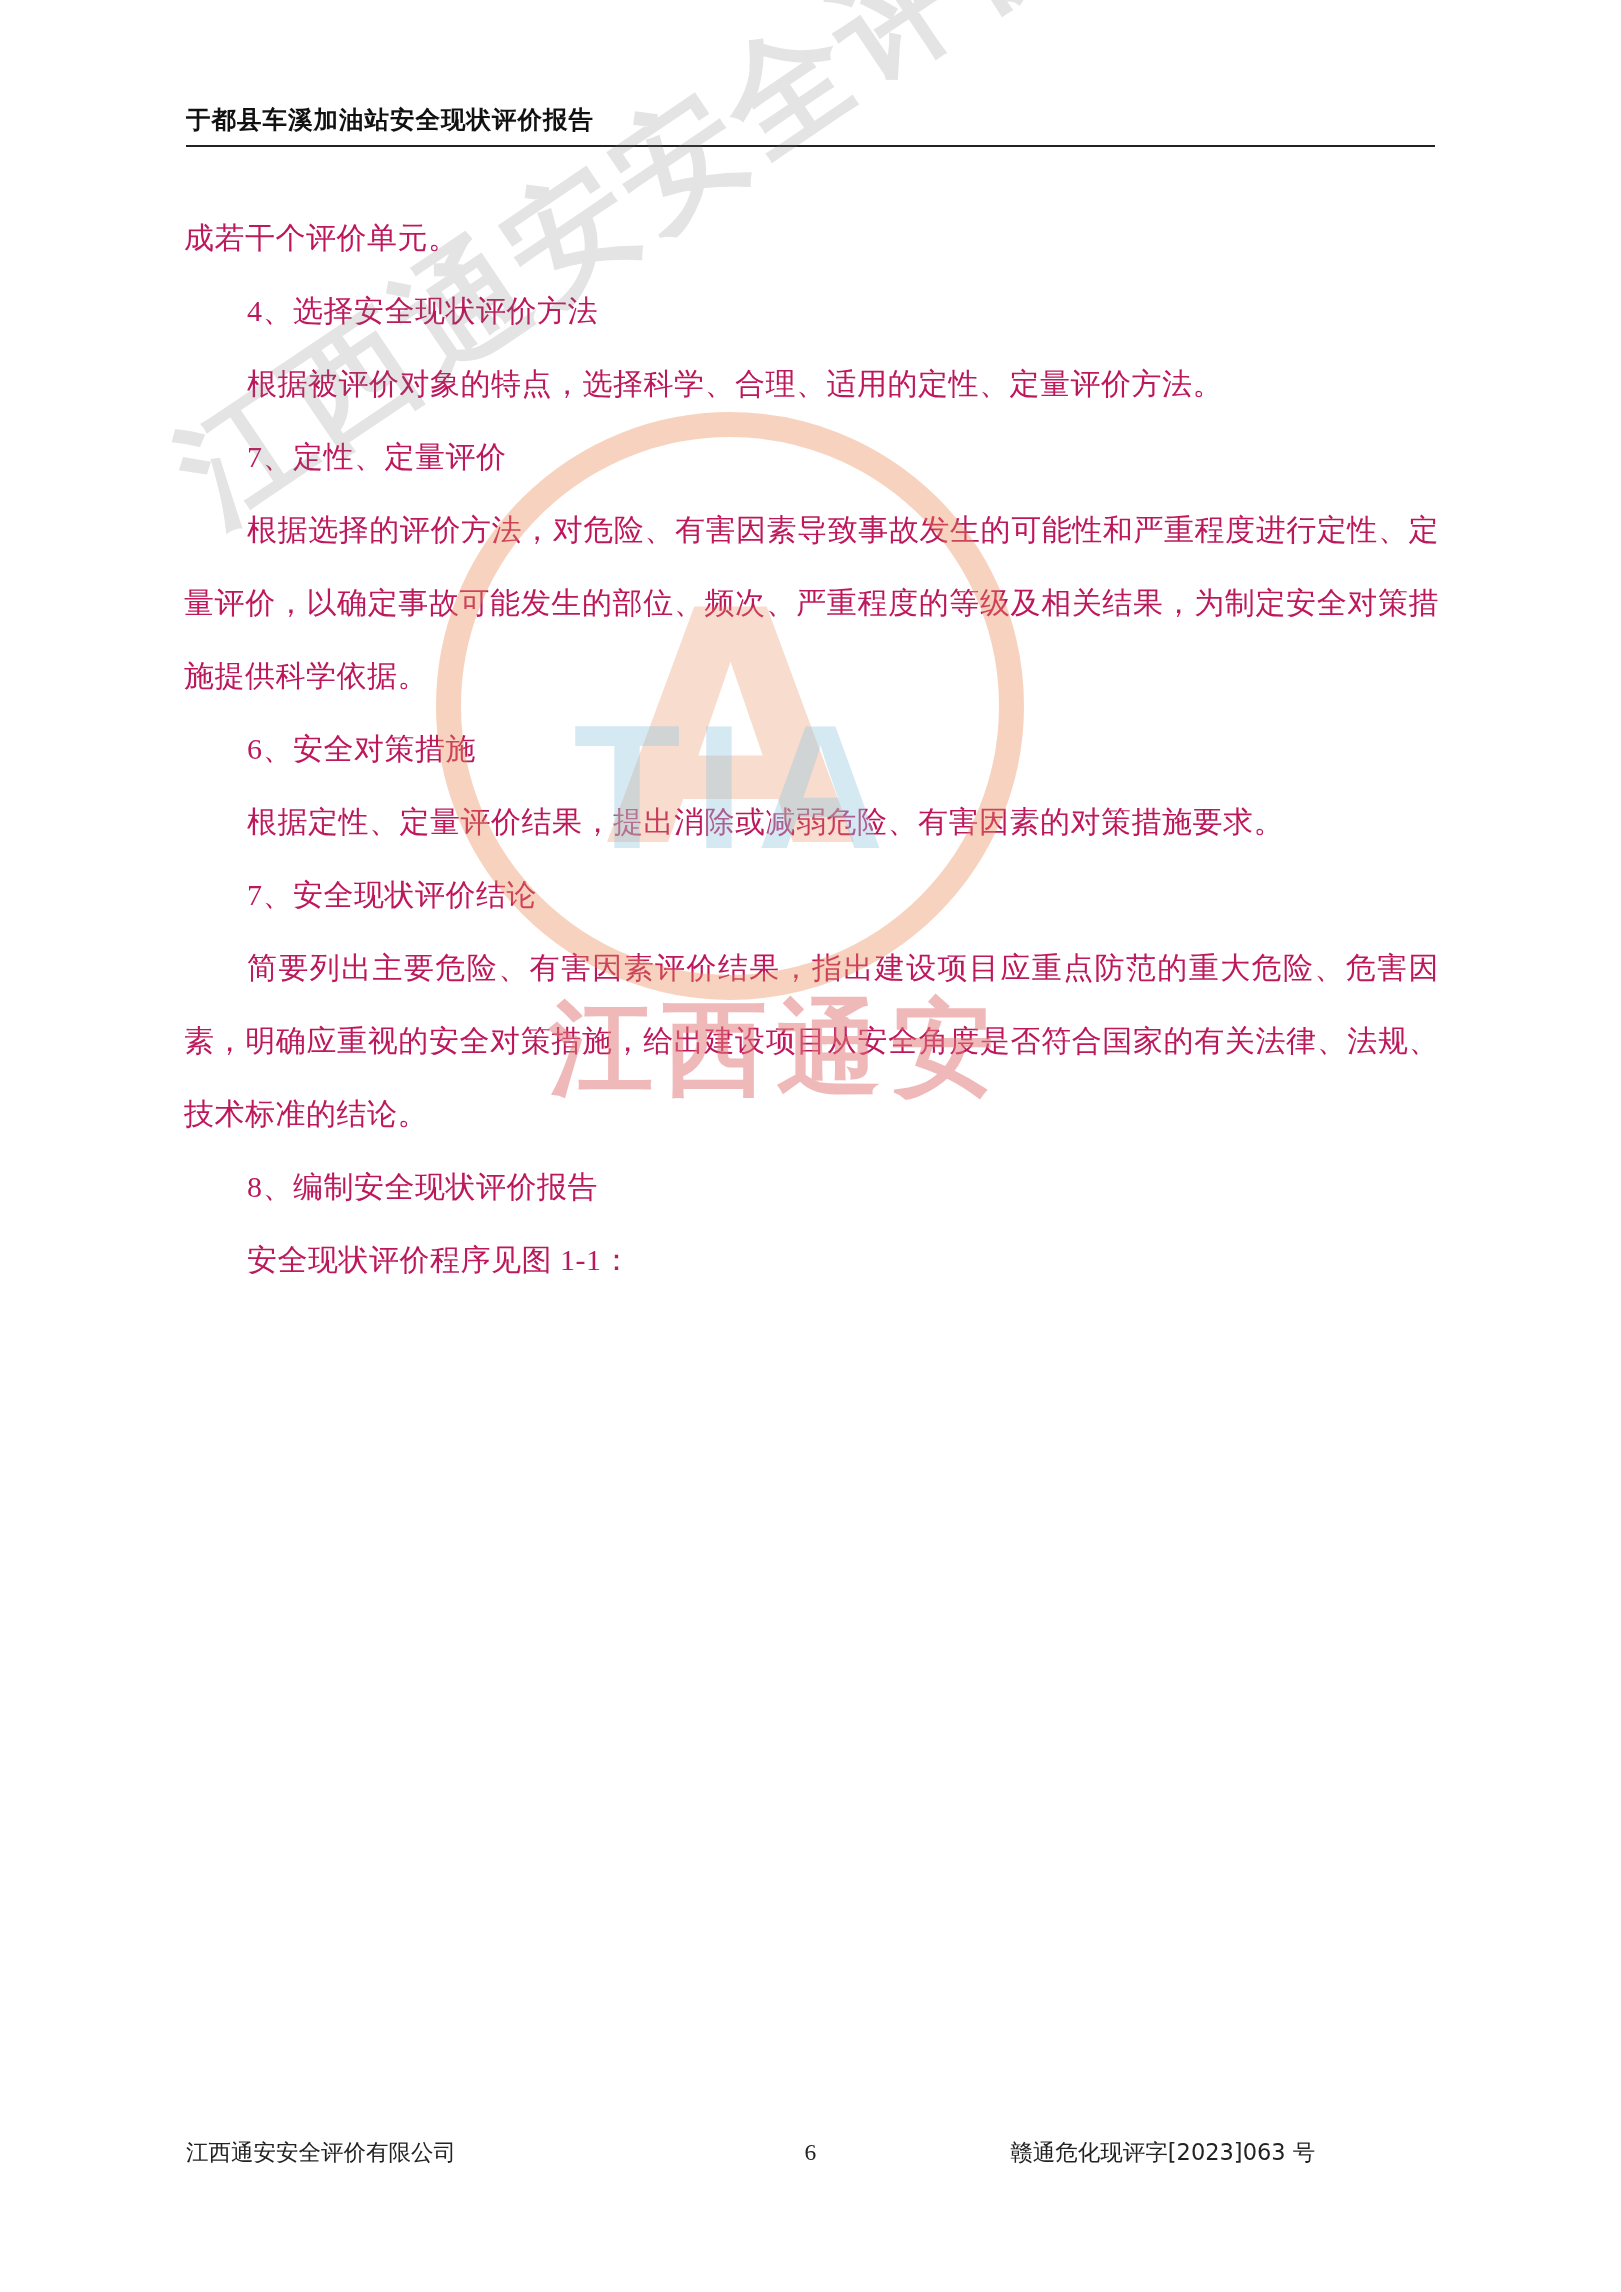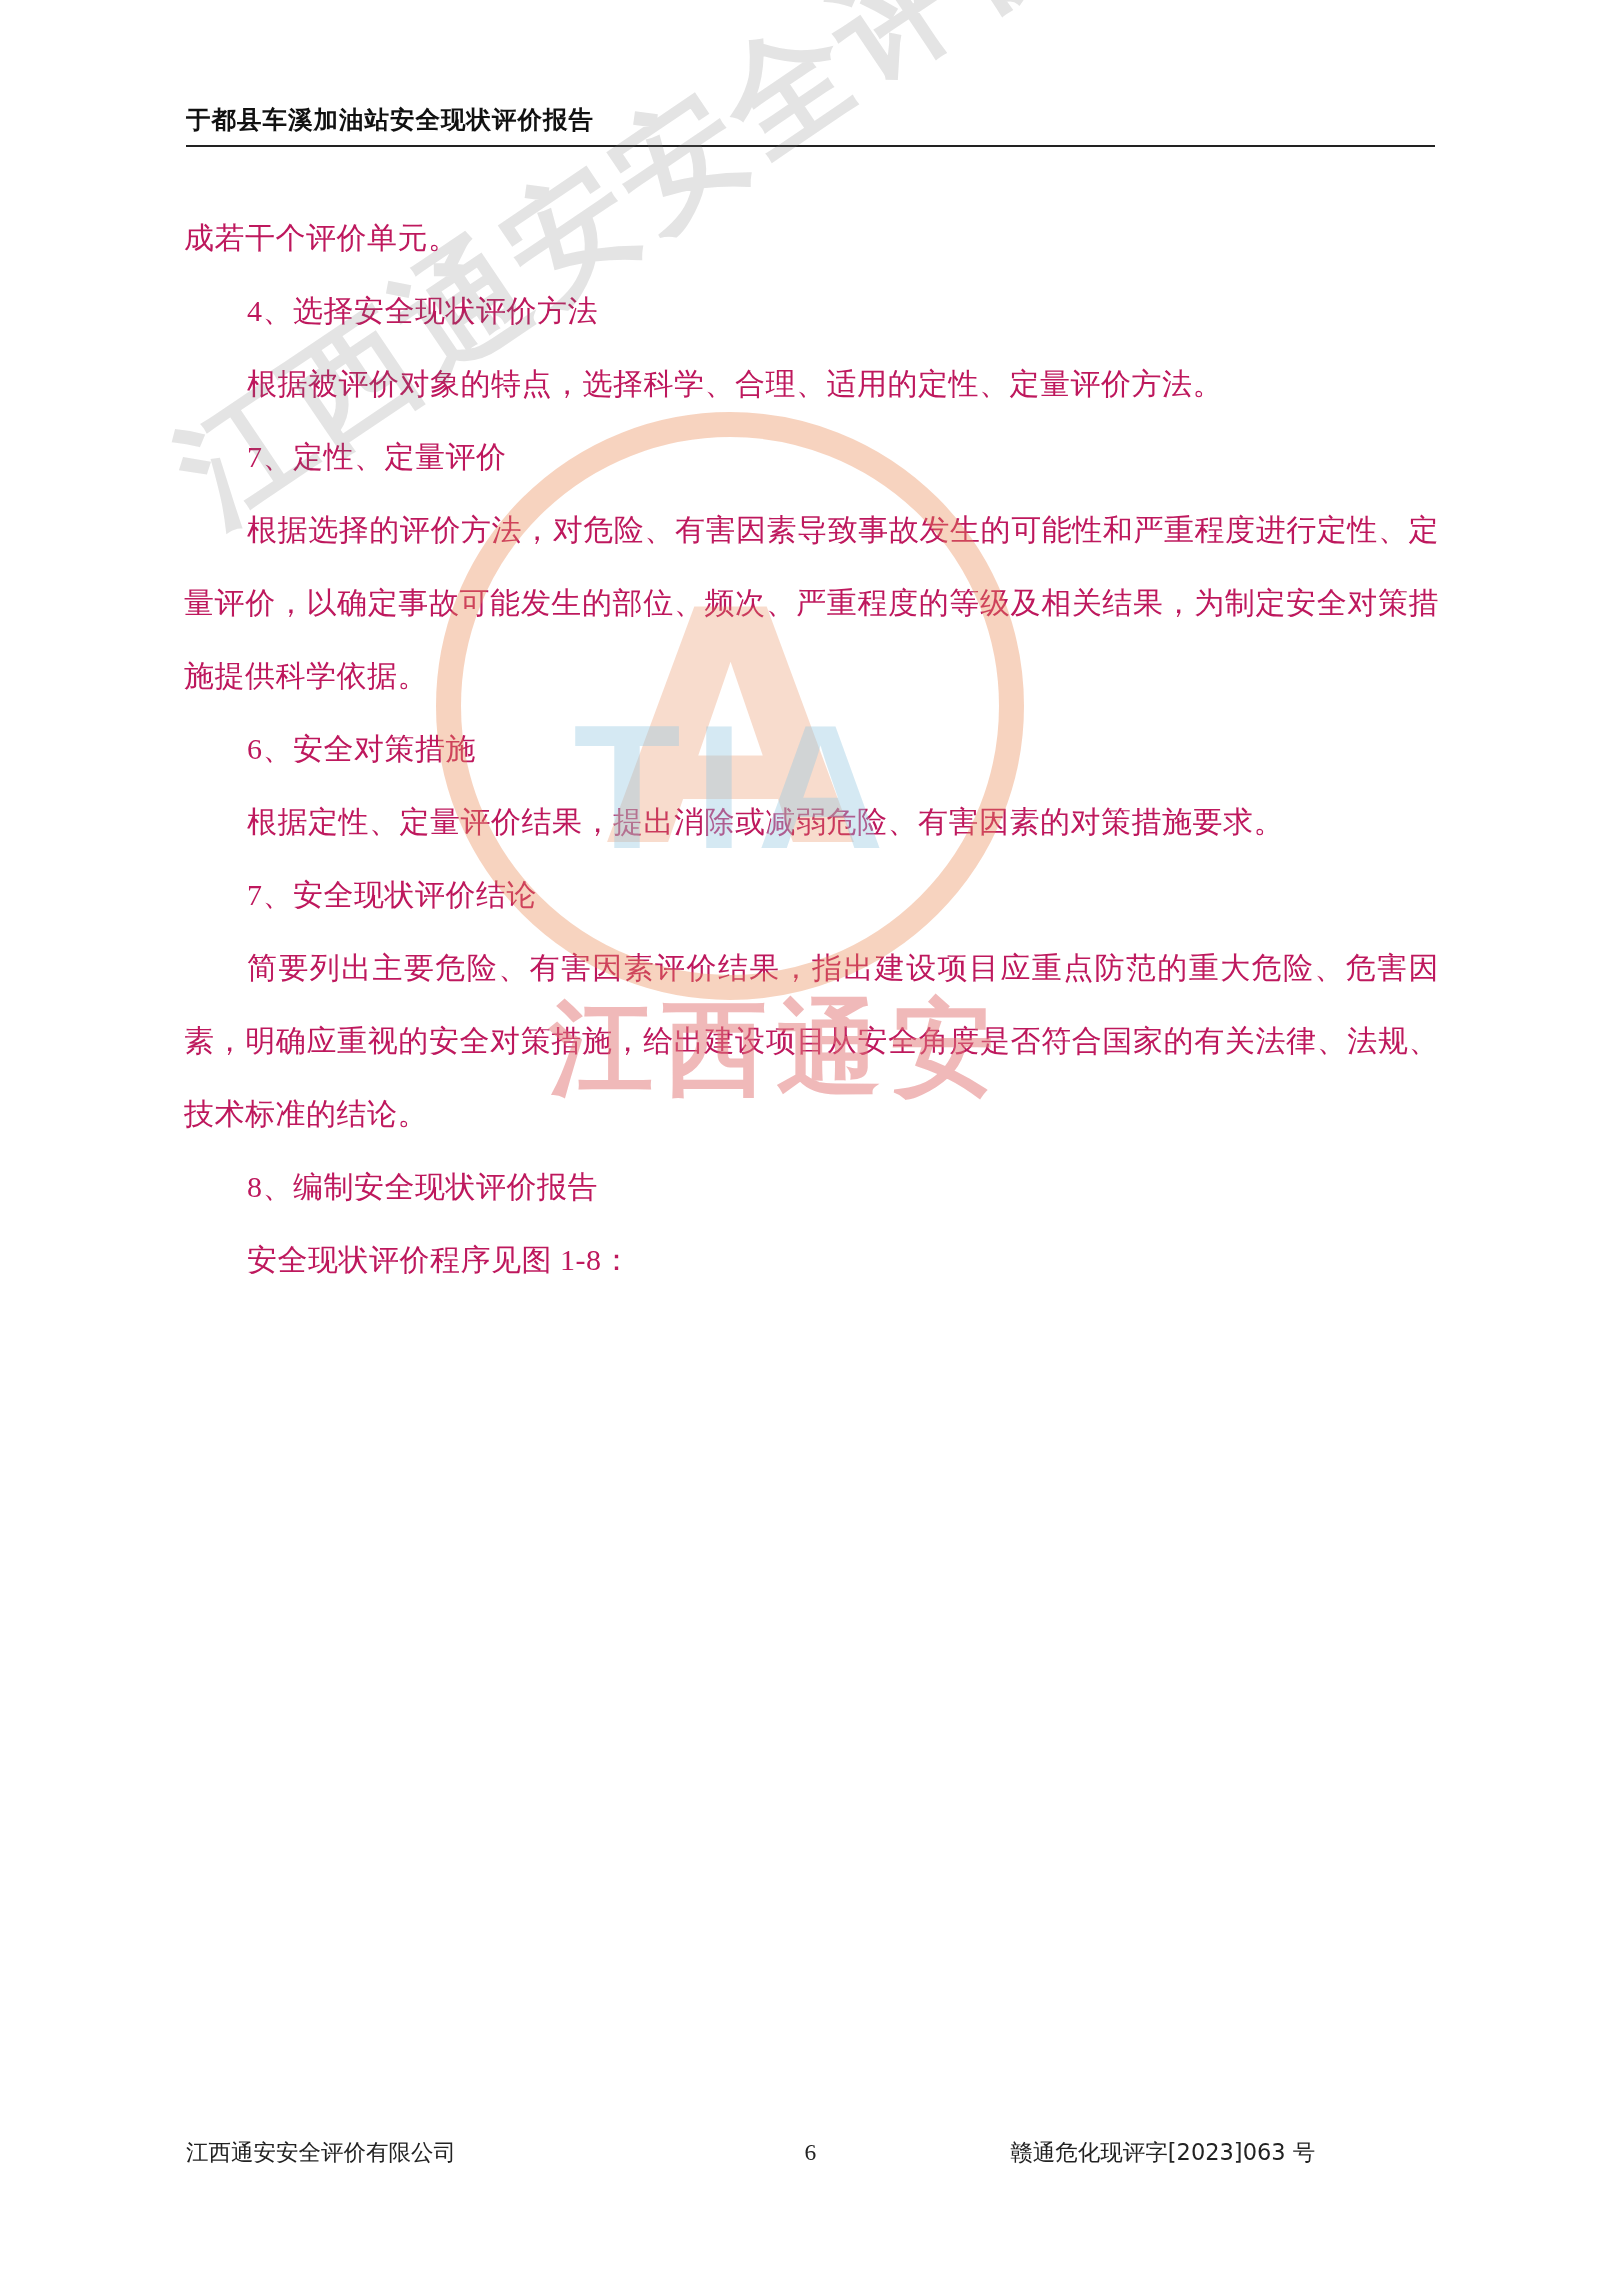--- a/index.html
+++ b/index.html
@@ -163,21 +163,21 @@
     <p>成若干个评价单元。</p>
     <p class="indent">4、选择安全现状评价方法</p>
     <p class="indent">根据被评价对象的特点，选择科学、合理、适用的定性、定量评价方法。</p>
     <p class="indent">7、定性、定量评价</p>
     <p class="indent">根据选择的评价方法，对危险、有害因素导致事故发生的可能性和严重程度进行定性、定量评价，以确定事故可能发生的部位、频次、严重程度的等级及相关结果，为制定安全对策措施提供科学依据。</p>
     <p class="indent">6、安全对策措施</p>
     <p class="indent">根据定性、定量评价结果，提出消除或减弱危险、有害因素的对策措施要求。</p>
     <p class="indent">7、安全现状评价结论</p>
     <p class="indent">简要列出主要危险、有害因素评价结果，指出建设项目应重点防范的重大危险、危害因素，明确应重视的安全对策措施，给出建设项目从安全角度是否符合国家的有关法律、法规、技术标准的结论。</p>
     <p class="indent">8、编制安全现状评价报告</p>
-    <p class="indent">安全现状评价程序见图 1-8：</p>
+    <p class="indent">安全现状评价程序见图 1-1：</p>
   </div>
 
   <div class="footer">
     <div class="footer-left">江西通安安全评价有限公司</div>
     <div class="footer-center">6</div>
     <div class="footer-right">赣通危化现评字[2023]063 号</div>
   </div>
 
 </div>
 

